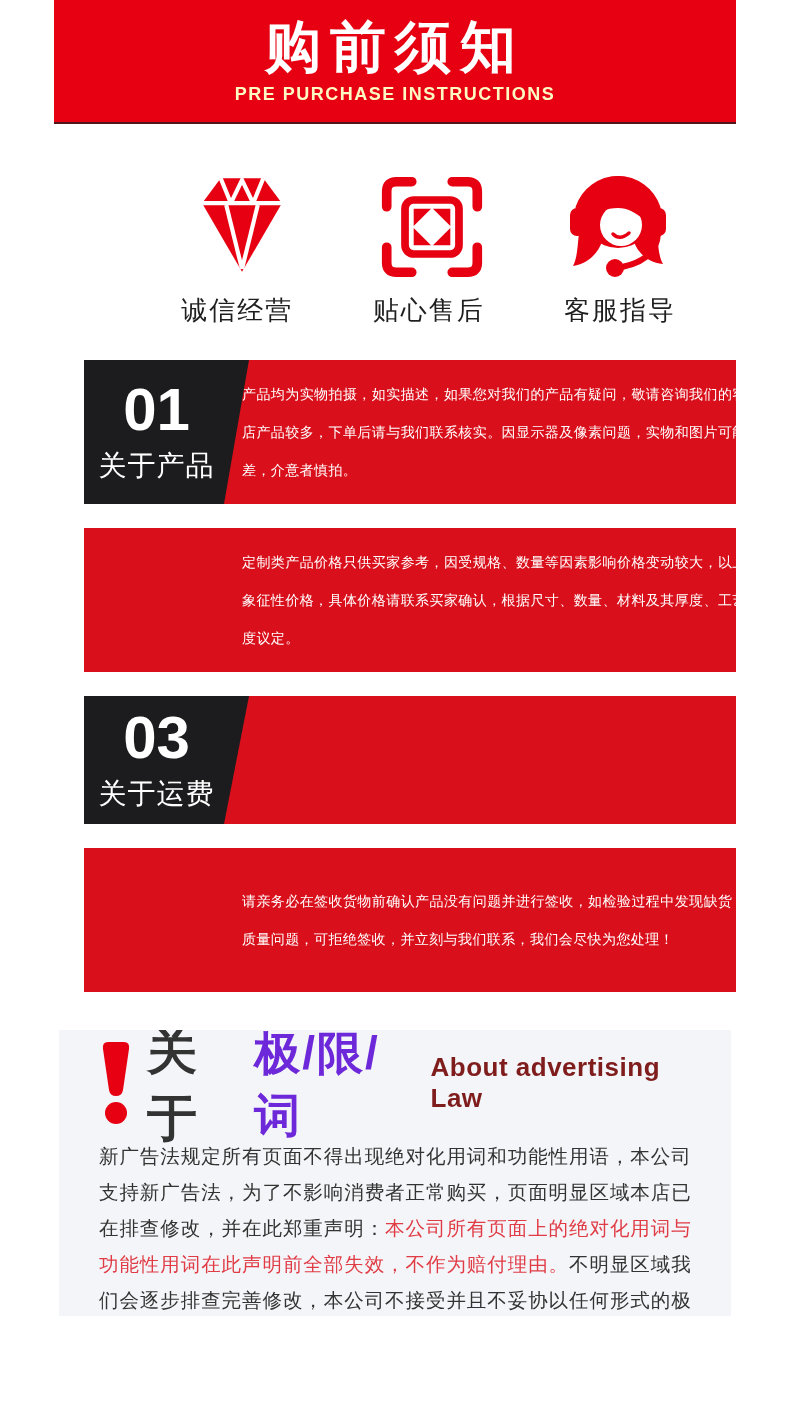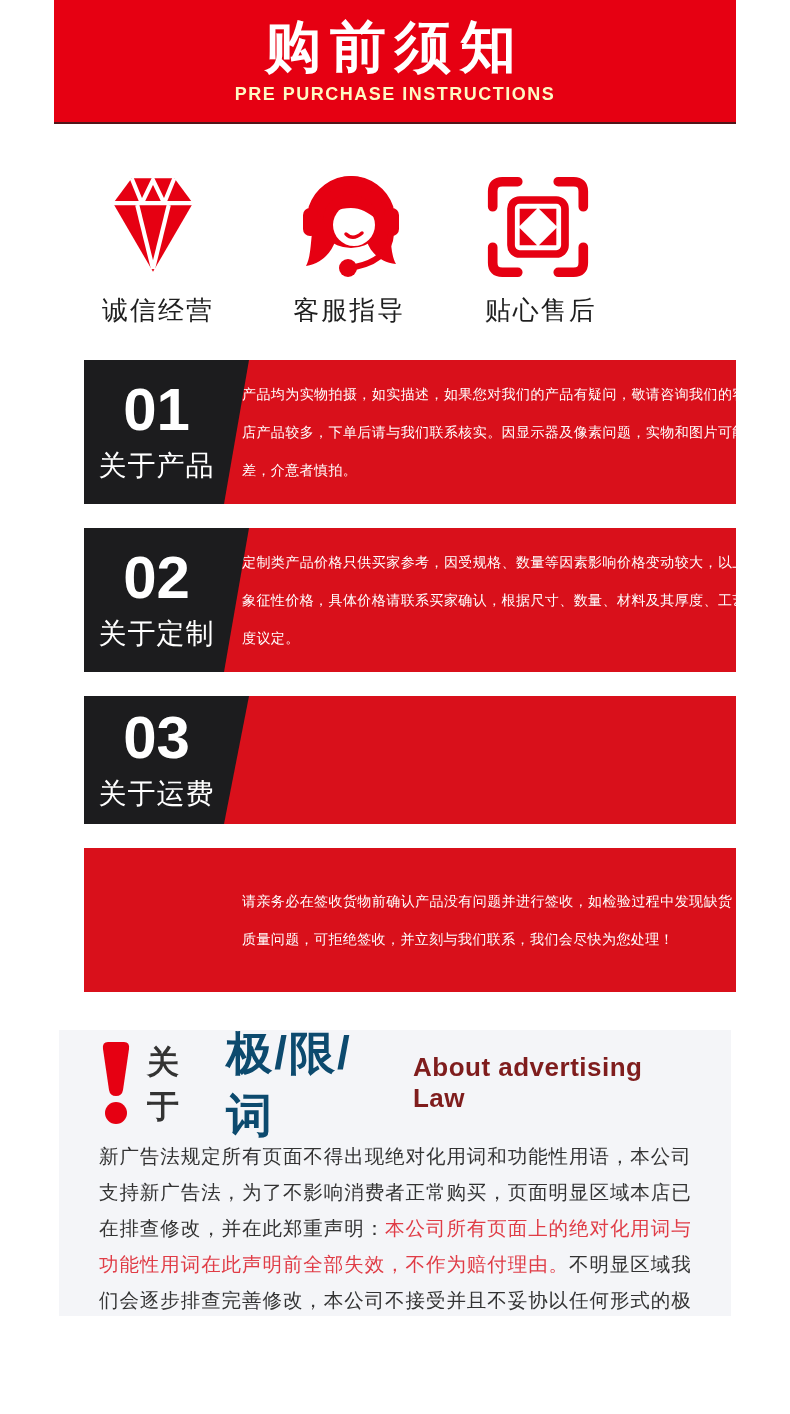--- a/index.html
+++ b/index.html
@@ -9,21 +9,21 @@
   
   .header{height:124px;background:#e60012;text-align:center;overflow:hidden;
           border-bottom:2px solid rgba(30,30,30,.75);box-sizing:border-box;}
   .header-title{margin-top:16px;color:#ffffff;font-size:56px;font-weight:bold;
                 letter-spacing:9px;line-height:1.1;}
   .header-sub{margin-top:6px;color:#fef9c3;font-size:18px;font-weight:bold;letter-spacing:1.5px;}
 
   
   .features{display:flex;justify-content:space-between;padding:0 60px 0 48px;
             margin-top:44px;margin-bottom:34px;}
-  .feature{width:210px;display:flex;flex-direction:column;align-items:flex-start;}
+  .feature{width:210px;display:flex;flex-direction:column;align-items:flex-end;}
   .feature .icon-box{height:112px;display:flex;align-items:flex-end;justify-content:center;}
   .feature-label{margin-top:14px;font-size:26px;color:#1f1f1f;letter-spacing:2px;line-height:32px;}
 
   
   .sections{padding:0 0 0 30px;}
   .banner{position:relative;width:752px;min-height:144px;margin-bottom:24px;
           background:#d9101b;clip-path:polygon(0 0,100% 0,calc(100% - 22px) 100%,0 100%);
           display:flex;align-items:center;}
   .banner.short{min-height:128px;}
   .num-block{position:absolute;left:0;top:0;bottom:0;width:165px;background:#1c1c1e;
@@ -32,22 +32,22 @@
              padding-right:20px;box-sizing:border-box;color:#ffffff;}
   .num-block .num{font-size:60px;font-weight:800;line-height:1.02;}
   .num-block .num-title{font-size:28px;font-weight:normal;margin-top:6px;letter-spacing:1px;white-space:nowrap;}
   .banner-text{margin:14px 46px 14px 158px;color:#ffffff;font-size:14px;line-height:38px;
                letter-spacing:.4px;text-align:justify;}
 
   
   .notice-panel{margin:38px 5px 0 5px;height:286px;background:#f4f5f8;
                 padding:18px 40px 0 40px;box-sizing:border-box;overflow:hidden;}
   .notice-head{display:flex;align-items:center;height:74px;}
-  .notice-head .zh-black{font-size:32px;font-weight:bold;color:#333333;margin-left:14px;letter-spacing:4px;}
-  .notice-head .zh-blue{font-size:46px;font-weight:bold;color:#0c4a6e;margin-left:10px;letter-spacing:2px;}
+  .notice-head .zh-black{font-size:50px;font-weight:bold;color:#333333;margin-left:14px;letter-spacing:4px;}
+  .notice-head .zh-blue{font-size:46px;font-weight:bold;color:#6d28d9;margin-left:10px;letter-spacing:2px;}
   .notice-head .en{font-size:26px;font-weight:bold;color:#7f1d1d;margin-left:20px;
                    align-self:flex-end;margin-bottom:8px;letter-spacing:.5px;}
   .notice-para{margin:16px 0 0 0;font-size:19.5px;line-height:36px;color:#333333;
                text-align:justify;letter-spacing:.3px;}
   .notice-para .red{color:#e03c46;}
 </style>
 </head>
 <body>
 
 <div class="page">
@@ -71,77 +71,73 @@
             <path d="M38,36 L55,105"></path>
             <path d="M72,36 L55,105"></path>
           </g>
         </svg>
       </div>
       <div class="feature-label">诚信经营</div>
     </div>
 
     <div class="feature">
       <div class="icon-box">
+        <svg width="106" height="106" viewBox="0 0 110 110">
+          <g stroke="#e60012" stroke-width="10" fill="none" stroke-linecap="round">
+            <path d="M8,34 L8,18 Q8,8 18,8 L34,8"></path>
+            <path d="M76,8 L92,8 Q102,8 102,18 L102,34"></path>
+            <path d="M102,76 L102,92 Q102,102 92,102 L76,102"></path>
+            <path d="M34,102 L18,102 Q8,102 8,92 L8,76"></path>
+          </g>
+          <rect x="27" y="27" width="56" height="56" rx="9" stroke="#e60012" stroke-width="8" fill="#ffffff"></rect>
+          <g fill="#e60012">
+            <path d="M36,36 L54,36 L36,54 Z"></path>
+            <path d="M74,36 L74,54 L56,36 Z"></path>
+            <path d="M74,74 L56,74 L74,56 Z"></path>
+            <path d="M36,74 L36,56 L54,74 Z"></path>
+          </g>
+        </svg>
+      </div>
+      <div class="feature-label">贴心售后</div>
+    </div>
+
+    <div class="feature">
+      <div class="icon-box">
         <svg width="116" height="112" viewBox="0 0 116 112">
           <g fill="#e60012">
             <circle cx="58" cy="44" r="36"></circle>
             <path d="M24,42 C16,66 20,84 13,98 C30,95 38,84 42,74 Z"></path>
             <path d="M92,42 C100,66 96,84 103,96 C86,94 78,84 74,74 Z"></path>
           </g>
           <circle cx="61" cy="57" r="21" fill="#ffffff"></circle>
           <path d="M30,52 C32,32 46,24 62,27 C76,30 84,38 85,52 C74,44 68,40 58,40 C46,40 38,44 30,52 Z" fill="#e60012"></path>
           <path d="M53,66 Q60,73 69,65" stroke="#e60012" stroke-width="3.5" fill="none" stroke-linecap="round"></path>
           <path d="M20,40 A40,40 0 0 1 96,40" stroke="#e60012" stroke-width="9" fill="none" stroke-linecap="round"></path>
           <rect x="10" y="40" width="15" height="28" rx="7" fill="#e60012"></rect>
           <rect x="91" y="40" width="15" height="28" rx="7" fill="#e60012"></rect>
           <path d="M98,66 Q96,92 62,99" stroke="#e60012" stroke-width="6" fill="none" stroke-linecap="round"></path>
           <circle cx="55" cy="100" r="9" fill="#e60012"></circle>
         </svg>
       </div>
       <div class="feature-label">客服指导</div>
     </div>
 
-    <div class="feature">
-      <div class="icon-box">
-        <svg width="106" height="106" viewBox="0 0 110 110">
-          <g stroke="#e60012" stroke-width="10" fill="none" stroke-linecap="round">
-            <path d="M8,34 L8,18 Q8,8 18,8 L34,8"></path>
-            <path d="M76,8 L92,8 Q102,8 102,18 L102,34"></path>
-            <path d="M102,76 L102,92 Q102,102 92,102 L76,102"></path>
-            <path d="M34,102 L18,102 Q8,102 8,92 L8,76"></path>
-          </g>
-          <rect x="27" y="27" width="56" height="56" rx="9" stroke="#e60012" stroke-width="8" fill="#ffffff"></rect>
-          <g fill="#e60012">
-            <path d="M36,36 L54,36 L36,54 Z"></path>
-            <path d="M74,36 L74,54 L56,36 Z"></path>
-            <path d="M74,74 L56,74 L74,56 Z"></path>
-            <path d="M36,74 L36,56 L54,74 Z"></path>
-          </g>
-        </svg>
-      </div>
-      <div class="feature-label">贴心售后</div>
-    </div>
-
   </div>
 
   <div class="sections">
 
     <div class="banner">
       <div class="num-block">
         <div class="num">01</div>
         <div class="num-title">关于产品</div>
       </div>
       <div class="banner-text">产品均为实物拍摄，如实描述，如果您对我们的产品有疑问，敬请咨询我们的客服。本店产品较多，下单后请与我们联系核实。因显示器及像素问题，实物和图片可能存在色差，介意者慎拍。</div>
     </div>
 
     <div class="banner">
-      <div class="num-block">
-        <div class="num">02</div>
-        <div class="num-title">关于定制</div>
-      </div>
       <div class="banner-text">定制类产品价格只供买家参考，因受规格、数量等因素影响价格变动较大，以上价格为象征性价格，具体价格请联系买家确认，根据尺寸、数量、材料及其厚度、工艺复杂程度议定。</div>
     </div>
 
     <div class="banner short">
       <div class="num-block">
         <div class="num">03</div>
         <div class="num-title">关于运费</div>
       </div>
     </div>
 

